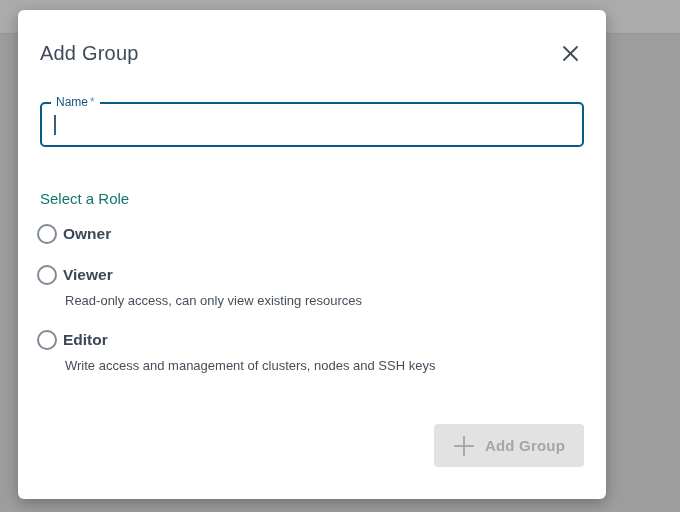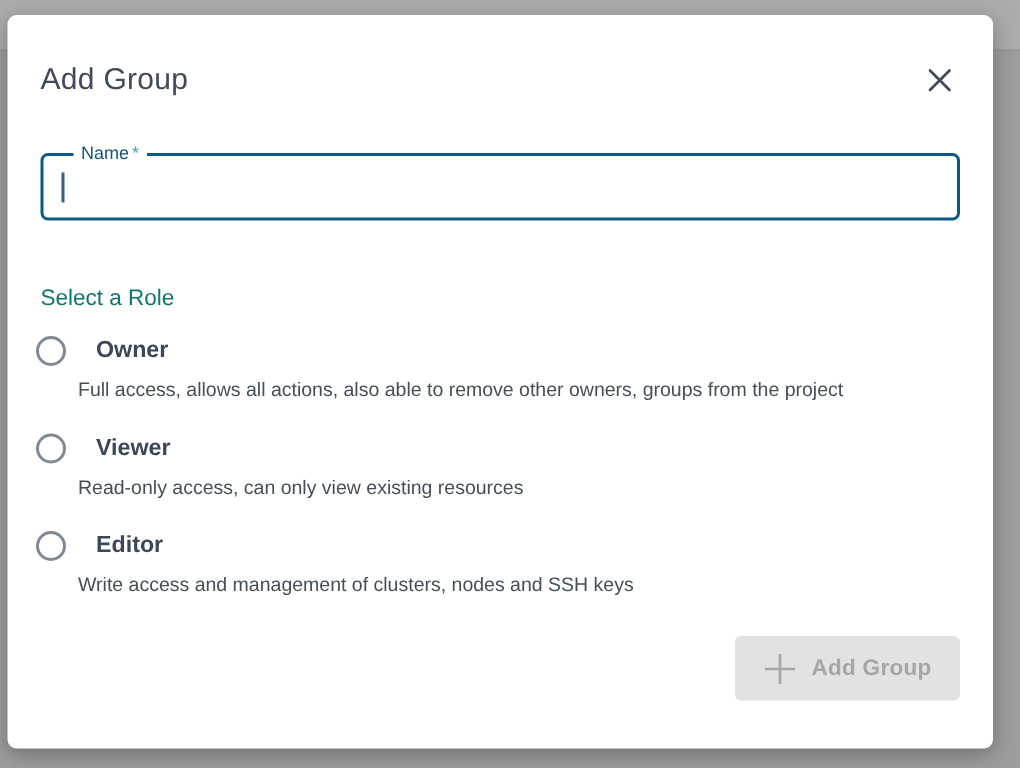--- a/index.html
+++ b/index.html
@@ -8,22 +8,22 @@
     font-family: "Liberation Sans", "DejaVu Sans", sans-serif;
     position: relative;
     background: #9d9d9d;
   }
   .backdrop-top-band {
     position: absolute; left: 0; top: 0; width: 680px; height: 34px;
     background: #ababab;
     border-bottom: 1px solid #949494;
   }
   .modal {
-    position: absolute; left: 5px; top: 10px;
-    width: 657px; height: 489px;
+    position: absolute; left: 18px; top: 10px;
+    width: 588px; height: 489px;
     background: #ffffff;
     border-radius: 6px;
     box-shadow: 0 4px 14px rgba(0,0,0,0.28);
     padding: 0 22px;
   }
   .modal-header {
     padding-top: 31px;
     display: flex; align-items: center; justify-content: space-between;
   }
   .modal-title {
@@ -44,21 +44,20 @@
     border: 2px solid #0b5a87;
     border-radius: 5px;
     background: #fff;
   }
   .field-label {
     position: absolute; top: -9px; left: 9px;
     background: #ffffff;
     padding: 0 5px;
     font-size: 12px; line-height: 15px;
     color: #15567e;
-    margin-left: 11px;
   }
   .field-label .req { color: #3f9fd2; margin-left: 2px; }
   .field input {
     width: 100%; height: 100%;
     border: none; outline: none; background: transparent;
     padding: 0 12px;
     font-size: 15px; color: #3c4858;
     font-family: "Liberation Sans", "DejaVu Sans", sans-serif;
   }
   .caret {
@@ -73,21 +72,21 @@
   .section-label {
     margin-top: 43px;
     font-size: 15px; line-height: 18px;
     color: #0f766e;
   }
 
   .role-option { margin-left: -3px; }
   .role-option.first { margin-top: 16px; }
   .role-option + .role-option { margin-top: 21px; }
   .role-head {
-    display: flex; align-items: center; gap: 20px;
+    display: flex; align-items: center; gap: 6px;
     cursor: pointer;
   }
   .radio-circle {
     width: 20px; height: 20px;
     border: 2px solid #7f8a94;
     border-radius: 50%;
     background: #fff;
     flex: 0 0 auto;
   }
   .role-label {
@@ -141,21 +140,20 @@
     <span class="caret"></span>
   </div>
 
   <div class="section-label">Select a Role</div>
 
   <div class="role-option first">
     <div class="role-head">
       <span class="radio-circle"></span>
       <span class="role-label">Owner</span>
     </div>
-    <div class="role-desc">Full access, allows all actions, also able to remove other owners, groups from the project</div>
   </div>
 
   <div class="role-option">
     <div class="role-head">
       <span class="radio-circle"></span>
       <span class="role-label">Viewer</span>
     </div>
     <div class="role-desc">Read-only access, can only view existing resources</div>
   </div>
 

